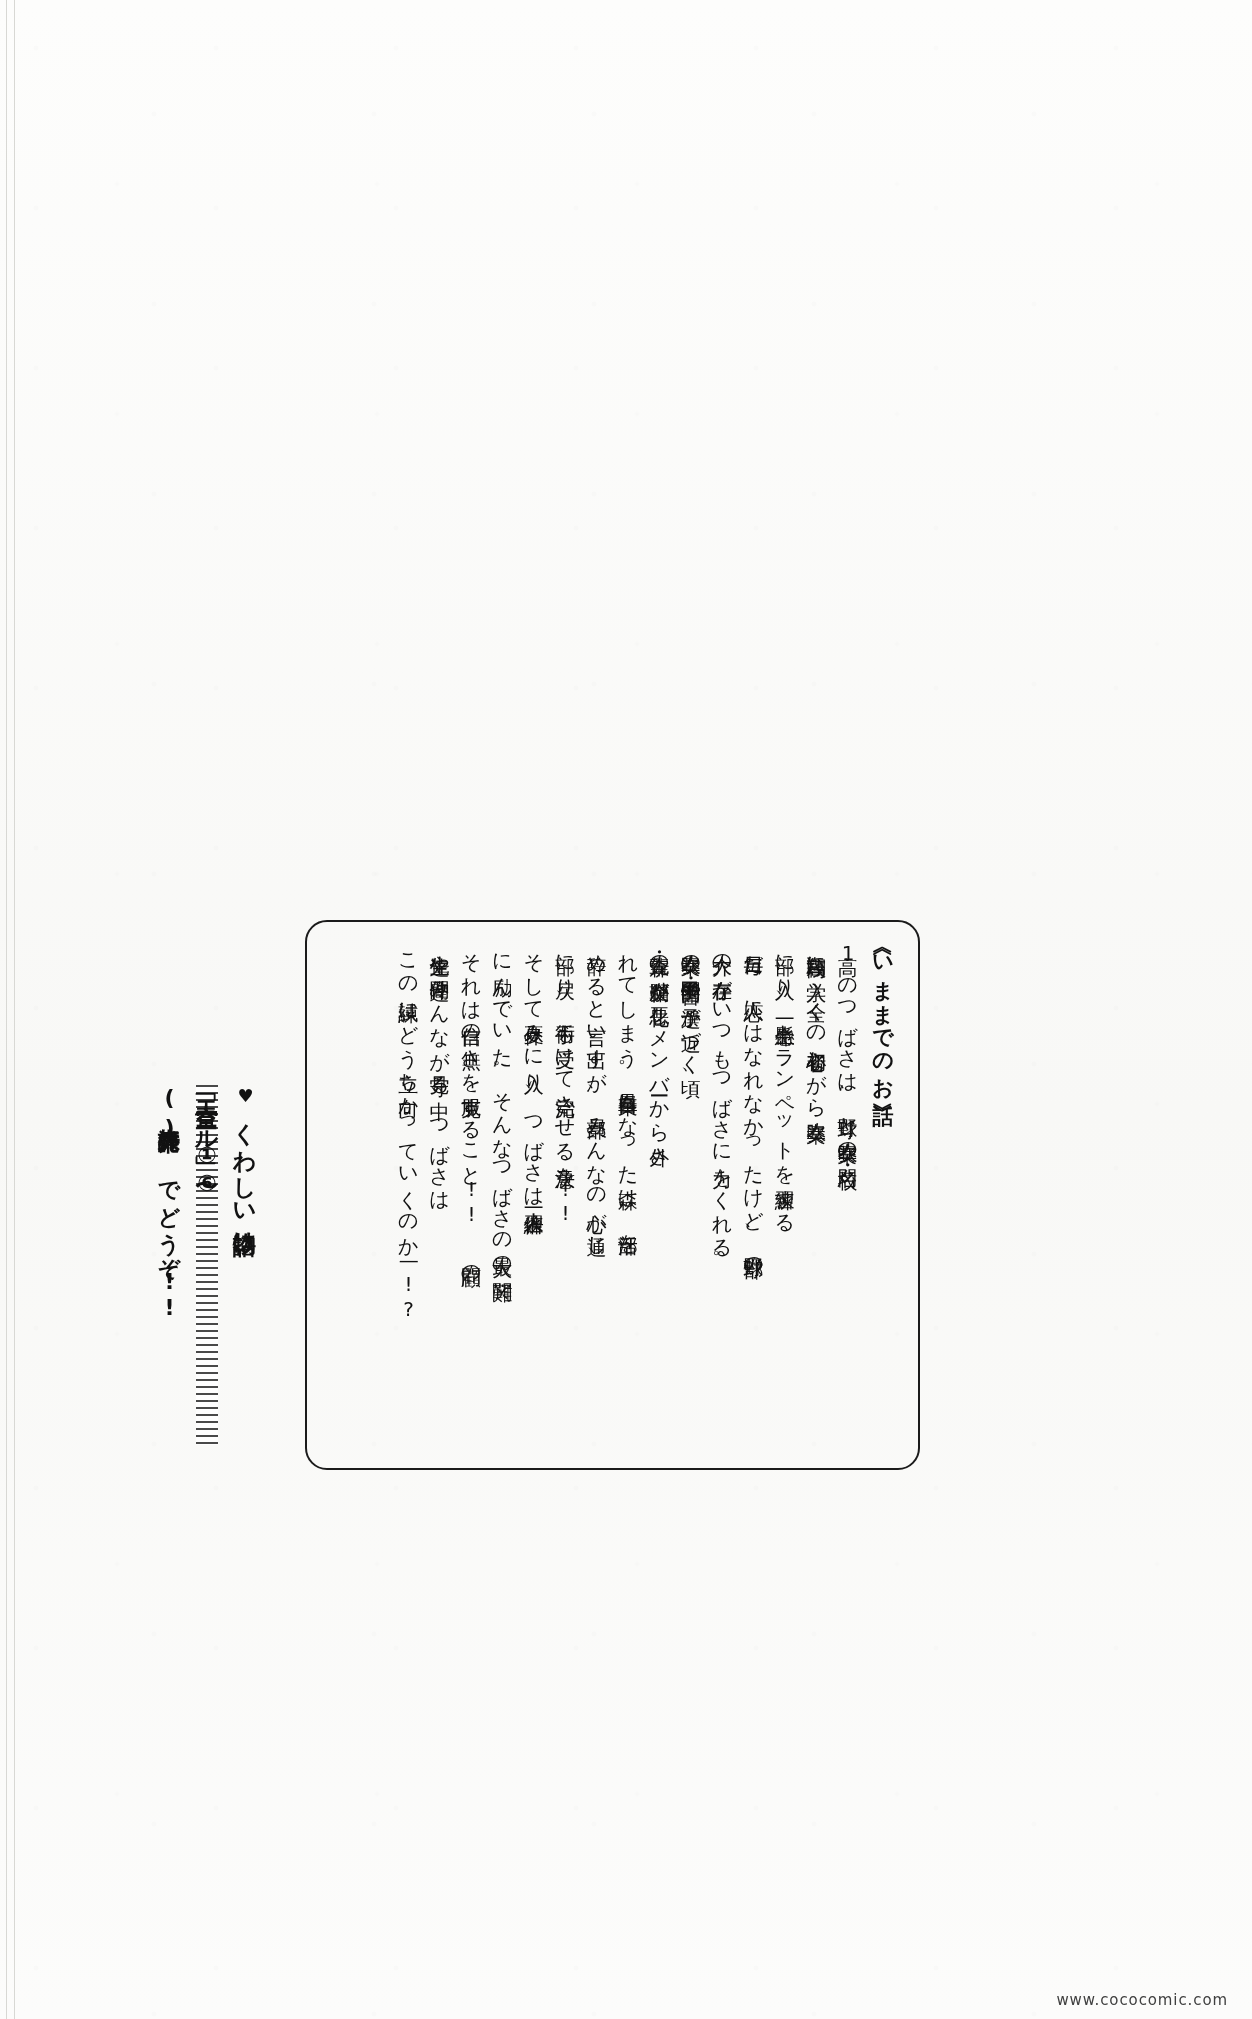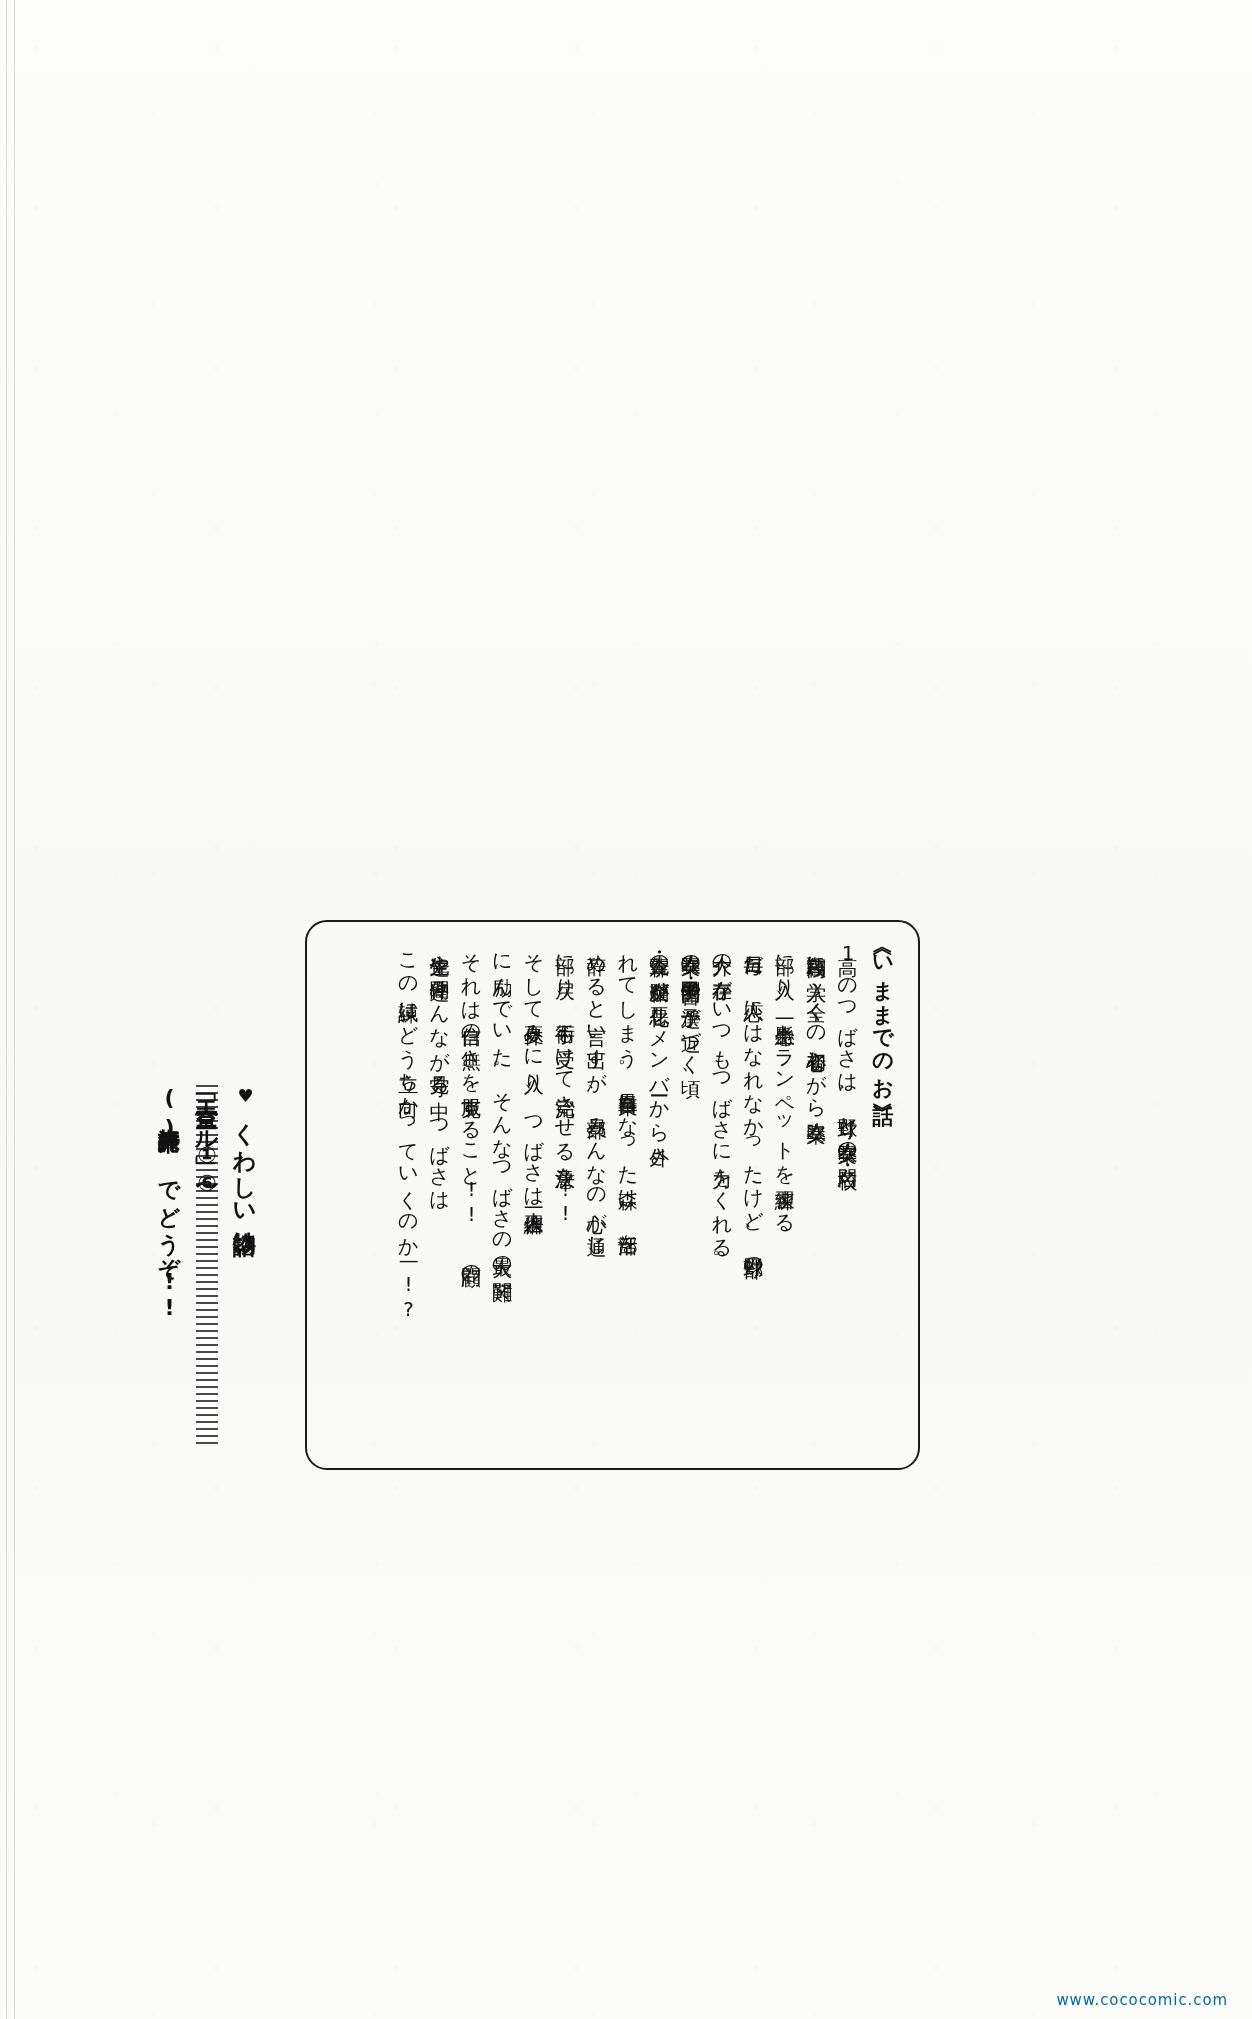--- a/index.html
+++ b/index.html
@@ -125,21 +125,21 @@
     background: #d8d8d4;
   }
 
   
   .watermark {
     position: absolute;
     right: 24px;
     bottom: 10px;
     font-size: 15px;
     letter-spacing: 0.06em;
-    color: #0369a1;
+    color: #404040;
     font-family: "DejaVu Sans", "Liberation Sans", sans-serif;
   }
 </style>
 </head>
 <body>
 
 <div class="page-bg"></div>
 
 <div class="edge-line" style="left:6px; top:0; width:1px; height:2019px;"></div>
 <div class="edge-line" style="left:14px; top:0; width:1px; height:2019px;"></div>

